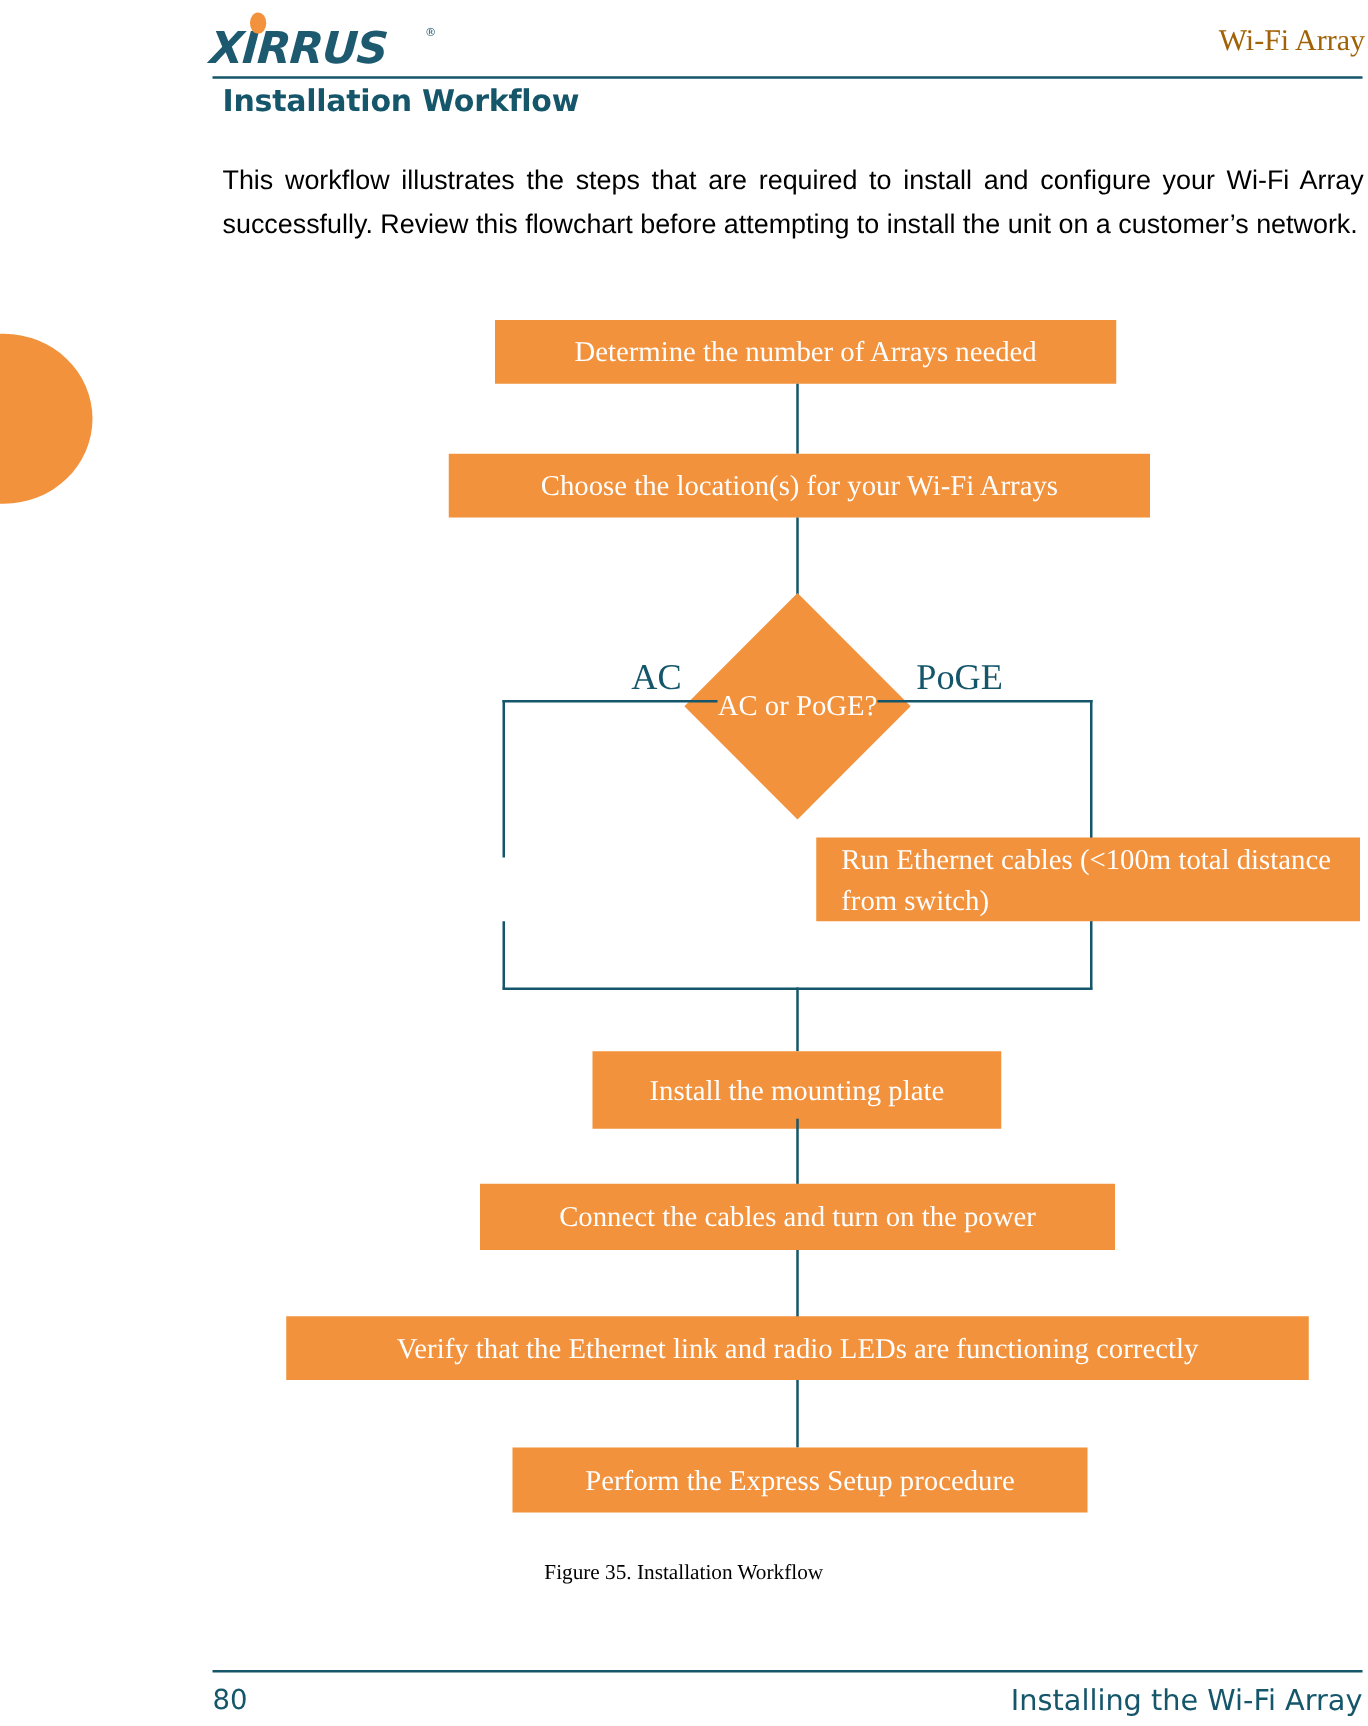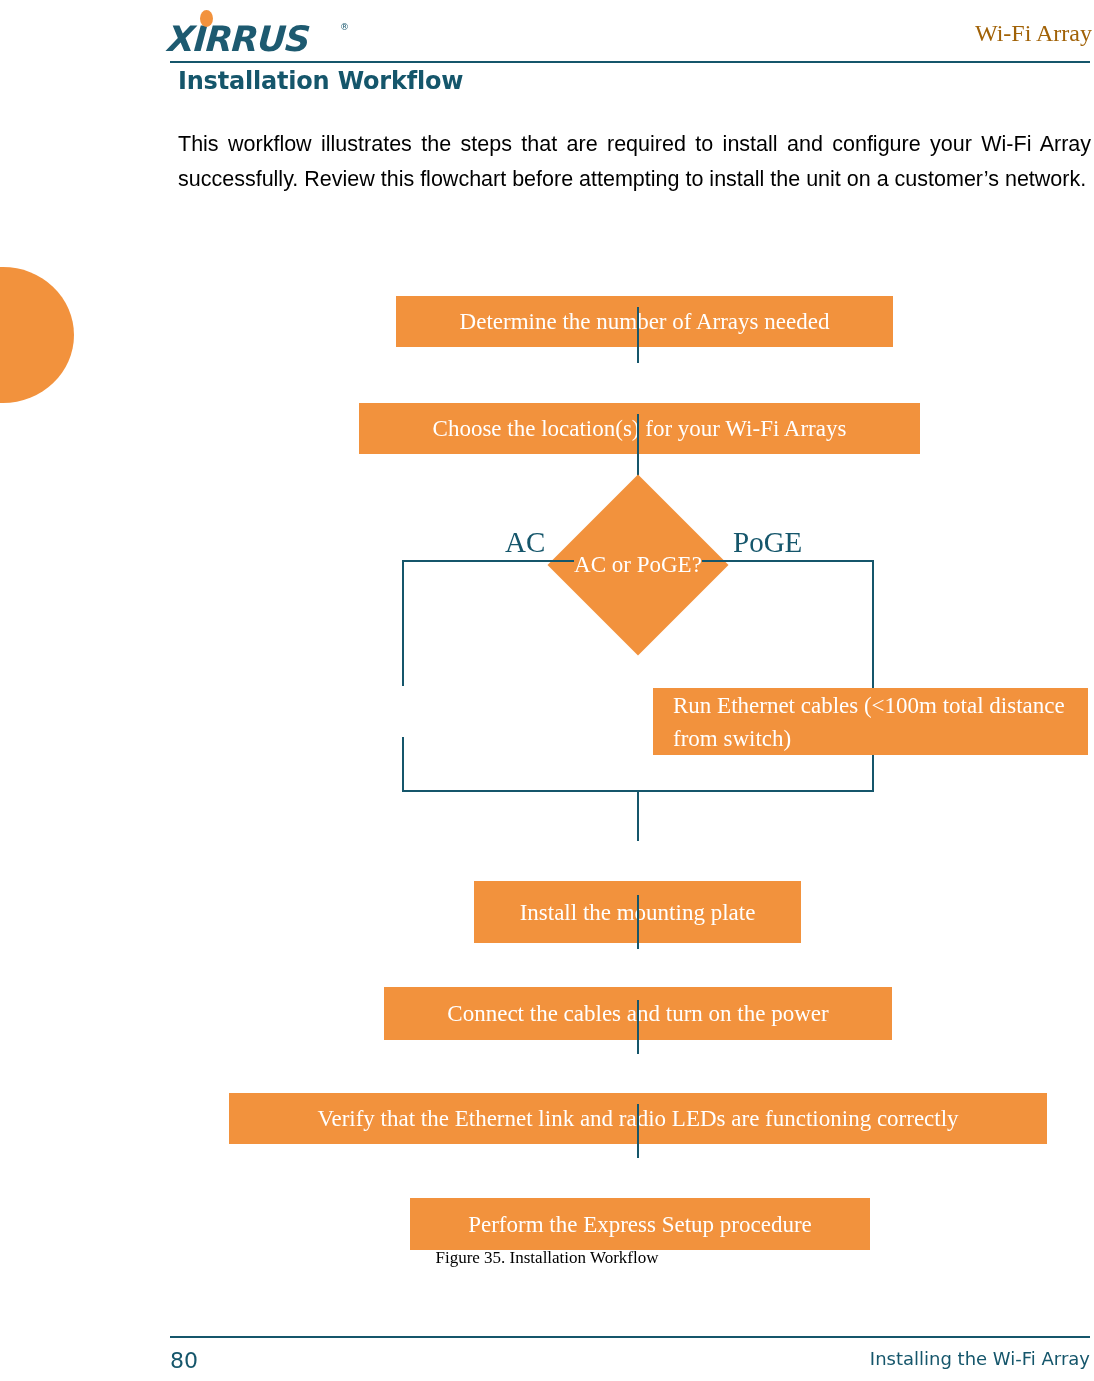--- a/index.html
+++ b/index.html
@@ -110,21 +110,20 @@
     position: absolute;
     background: #F2923D;
     color: #ffffff;
     font-family: "Liberation Serif", serif;
     font-size: 23px;
     line-height: 33px;
     display: flex;
     align-items: center;
     box-sizing: border-box;
     pointer-events: auto;
-    margin-top: 40px;
   }
   .node.center { justify-content: center; }
   .node.left   { justify-content: flex-start; padding-left: 20px; }
 
   .line {
     position: absolute;
     background: #15566b;
     pointer-events: auto;
   }
   .vline { width: 2px; }
@@ -184,21 +183,21 @@
     position: absolute;
     left: 170px; top: 1348px;
     font-family: "DejaVu Sans", sans-serif;
     font-size: 22px;
     color: #15566b;
   }
   #footer-section {
     position: absolute;
     right: 4px; top: 1348px;
     font-family: "DejaVu Sans", sans-serif;
-    font-size: 18px;
+    font-size: 23px;
     color: #15566b;
   }
 </style>
 </head>
 <body>
 
 <div id="header">
 
   <div id="logo">
     <div id="logo-wordmark">XIRRUS</div>
@@ -238,21 +237,21 @@
 
   <div class="branch-label" style="left:733px; top:526px;">PoGE</div>
 
   <div class="line hline" style="left:402px; top:560px; width:172px;"></div>
   <div class="line vline" style="left:402px; top:560px; height:126px;"></div>
 
   <div class="line hline" style="left:702px; top:560px; width:172px;"></div>
   <div class="line vline" style="left:872px; top:560px; height:231px;"></div>
 
 
-  <div class="node left" style="left:653px; top:648px; width:435px; height:67px;">
+  <div class="node left" style="left:653px; top:670px; width:435px; height:67px;">
     <span>Run Ethernet cables (&lt;100m total distance from switch)</span>
   </div>
 
   <div class="line vline" style="left:402px; top:737px; height:54px;"></div>
 
   <div class="line hline" style="left:402px; top:790px; width:472px;"></div>
 
   <div class="line vline" style="left:637px; top:790px; height:51px;"></div>
 
   <div class="node center" style="left:474px; top:841px; width:327px; height:62px;">

